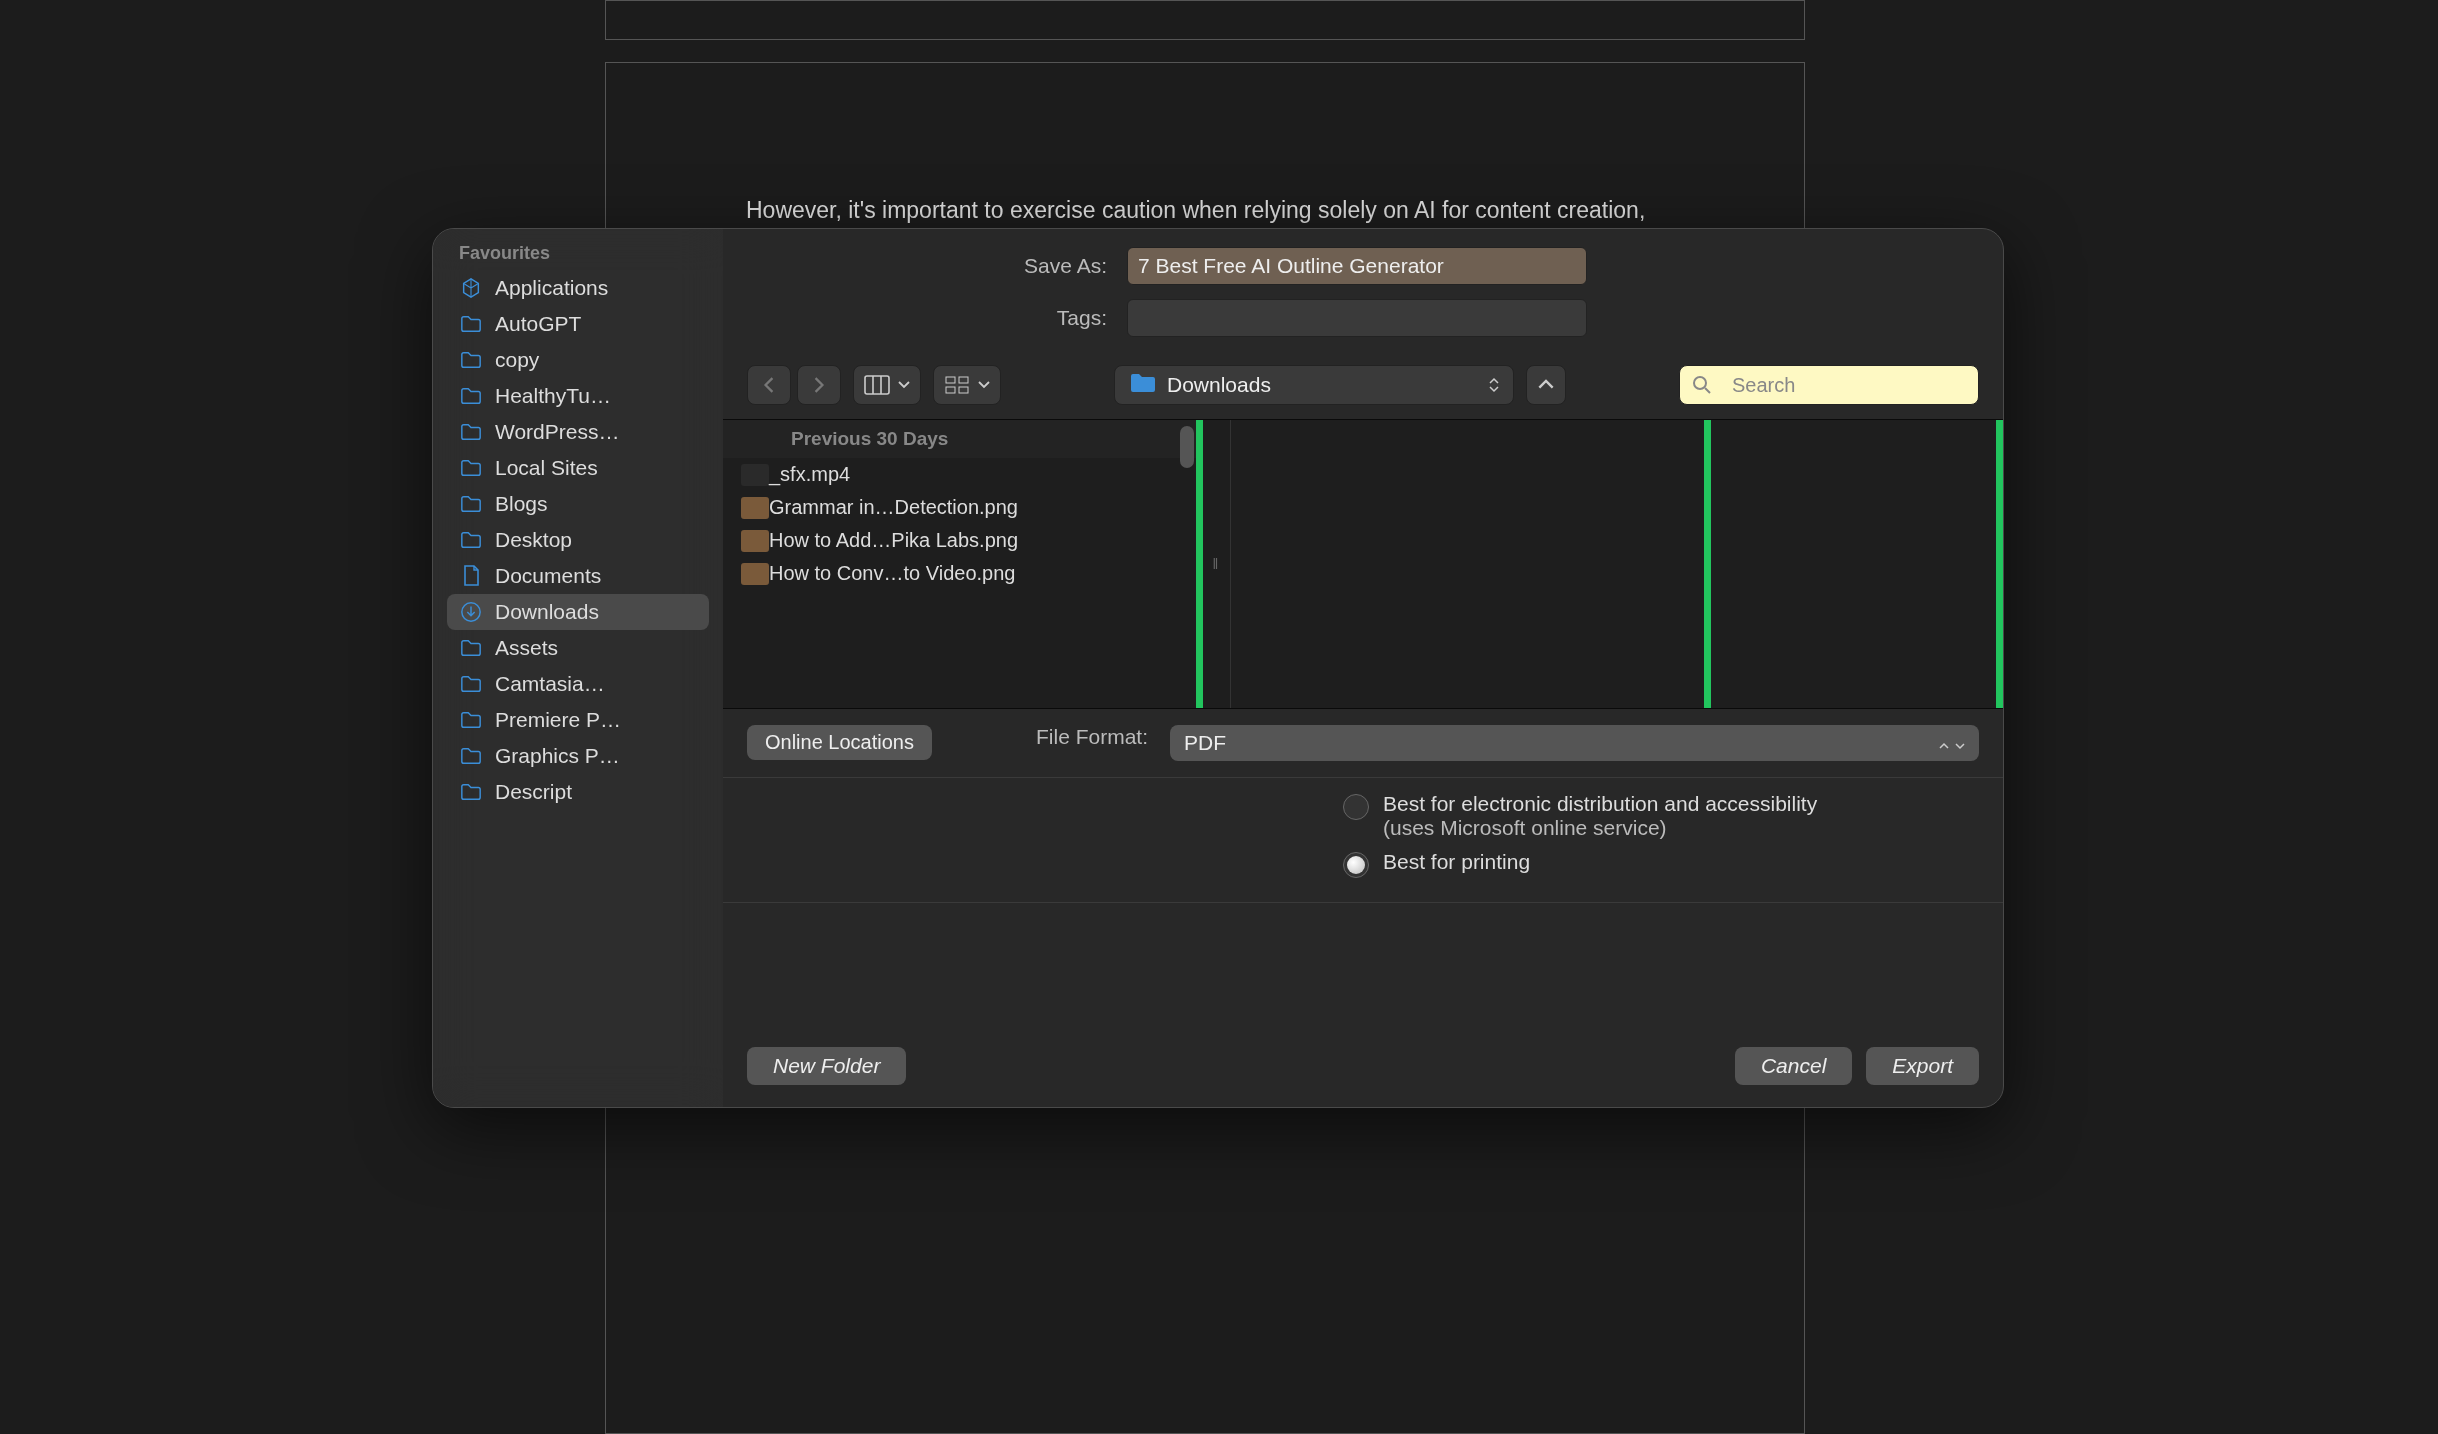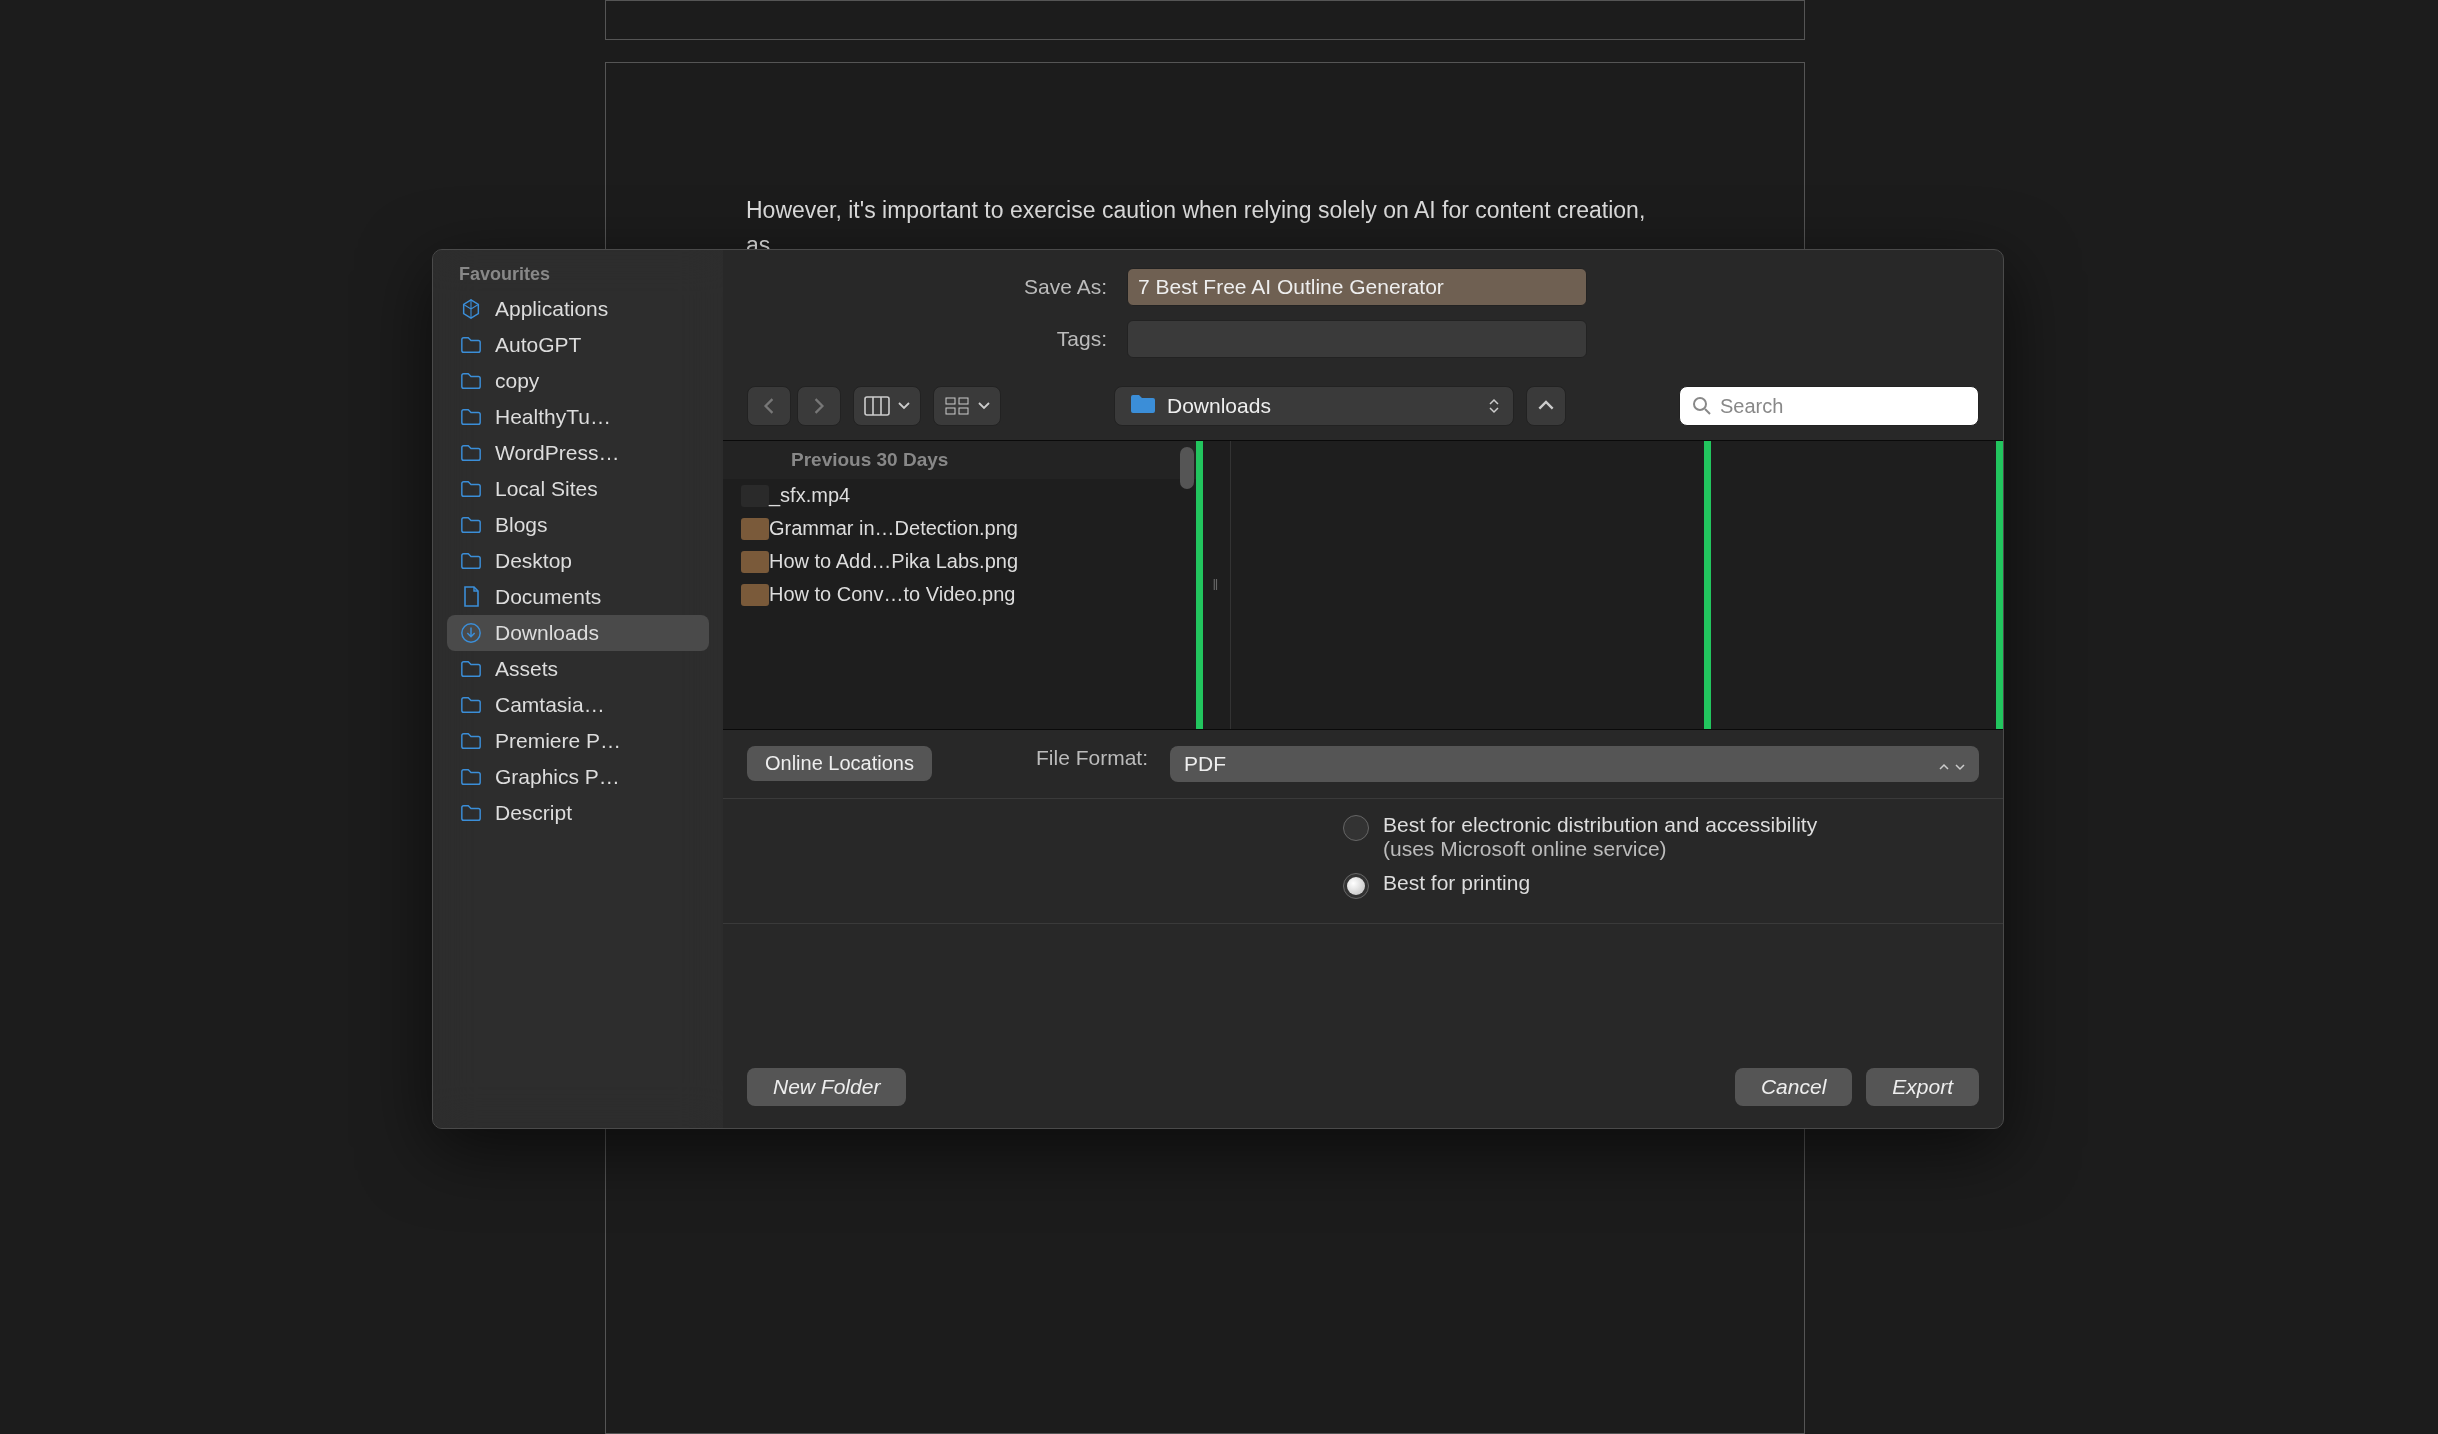--- a/index.html
+++ b/index.html
@@ -3,22 +3,22 @@
 <meta charset="utf-8">
 <style>
 * { margin: 0; padding: 0; box-sizing: border-box; font-family: -apple-system, "Helvetica Neue", Arial, sans-serif; }
 body { background: #1c1c1c; width: 2438px; height: 1434px; overflow: hidden; position: relative; }
 .bg-document { position: absolute; left: 605px; top: 0; width: 1200px; height: 1434px; }
 .bg-page-top { border: 1px solid #555; height: 40px; }
 .bg-page-gap { height: 22px; }
 .bg-page-bottom { border: 1px solid #555; height: 1372px; padding: 130px 140px; }
 .bg-text { color: #ddd; font-size: 23px; line-height: 1.5; }
 
-.dialog { position: absolute; left: 432px; top: 249px; width: 1572px; height: 880px;
-  background: #282828; border-radius: 10px; box-shadow: 0 20px 70px rgba(0,0,0,.6);
+.dialog { position: absolute; left: 432px; top: 228px; width: 1572px; height: 880px;
+  background: #282828; border-radius: 22px; box-shadow: 0 20px 70px rgba(0,0,0,.6);
   display: flex; overflow: hidden; border: 1px solid #4a4a4a; color: #ccc; }
 
 .sidebar { width: 290px; background: rgba(50,50,50,.55); backdrop-filter: blur(20px);
   padding: 10px 14px; overflow-y: auto; }
 .sidebar-heading { color: #888; font-size: 18px; font-weight: 600; padding: 4px 12px 6px; }
 .sidebar-item { display: flex; align-items: center; gap: 12px; padding: 6px 12px;
   border-radius: 8px; font-size: 21px; color: #ddd; cursor: default; white-space: nowrap;
   overflow: hidden; text-overflow: ellipsis; }
 .sidebar-item.selected { background: #4a4a4a; }
 .sidebar-icon { width: 24px; height: 24px; flex-shrink: 0; display: flex; align-items: center; justify-content: center; color: #3b8ed8; }
@@ -37,22 +37,22 @@
 .nav-btn + .nav-btn { margin-left: -6px; }
 .seg { height: 40px; background: #3a3a3a; border: 1px solid #222; border-radius: 8px;
   display: flex; align-items: center; padding: 0 10px; gap: 8px; color: #ccc; }
 .loc-btn { height: 40px; background: #3a3a3a; border: 1px solid #222; border-radius: 8px;
   display: flex; align-items: center; padding: 0 14px; gap: 10px; color: #eee; font-size: 21px; min-width: 400px; position: relative; }
 .loc-btn .folder-ico { color: #3b8ed8; }
 .stepper { margin-left: auto; display: flex; flex-direction: column; }
 .stepper svg { width: 10px; height: 8px; }
 .up-btn { width: 40px; height: 40px; background: #3a3a3a; border: 1px solid #222; border-radius: 8px;
   display: flex; align-items: center; justify-content: center; }
-.search { height: 40px; background: #ffffff; border: 1px solid #222; border-radius: 8px;
-  display: flex; align-items: center; padding: 0 12px; gap: 8px; width: 300px; color: #888; font-size: 20px; }
+.search { height: 40px; background: #fef9c3; border: 1px solid #222; border-radius: 8px;
+  display: flex; align-items: center; padding: 0 12px; gap: 20px; width: 300px; color: #888; font-size: 20px; }
 
 .browser { display: flex; height: 290px; border-top: 1px solid #0a0a0a; border-bottom: 1px solid #0a0a0a; background: #1e1e1e; }
 .col { border-right: 7px solid #22c55e; overflow-y: auto; position: relative; }
 .col1 { width: 480px; }
 .col2 { width: 480px; }
 .col3 { flex: 1; }
 .group-header { color: #888; font-size: 19px; font-weight: 600; padding: 8px 68px; background: #232323; }
 .file-row { display: flex; align-items: center; padding: 5px 18px; font-size: 20px; color: #ddd; }
 .file-ico { width: 28px; height: 22px; display: flex; align-items: center; justify-content: center; }
 .file-ico.vid { background: #2a2a2a; border-radius: 3px; }

